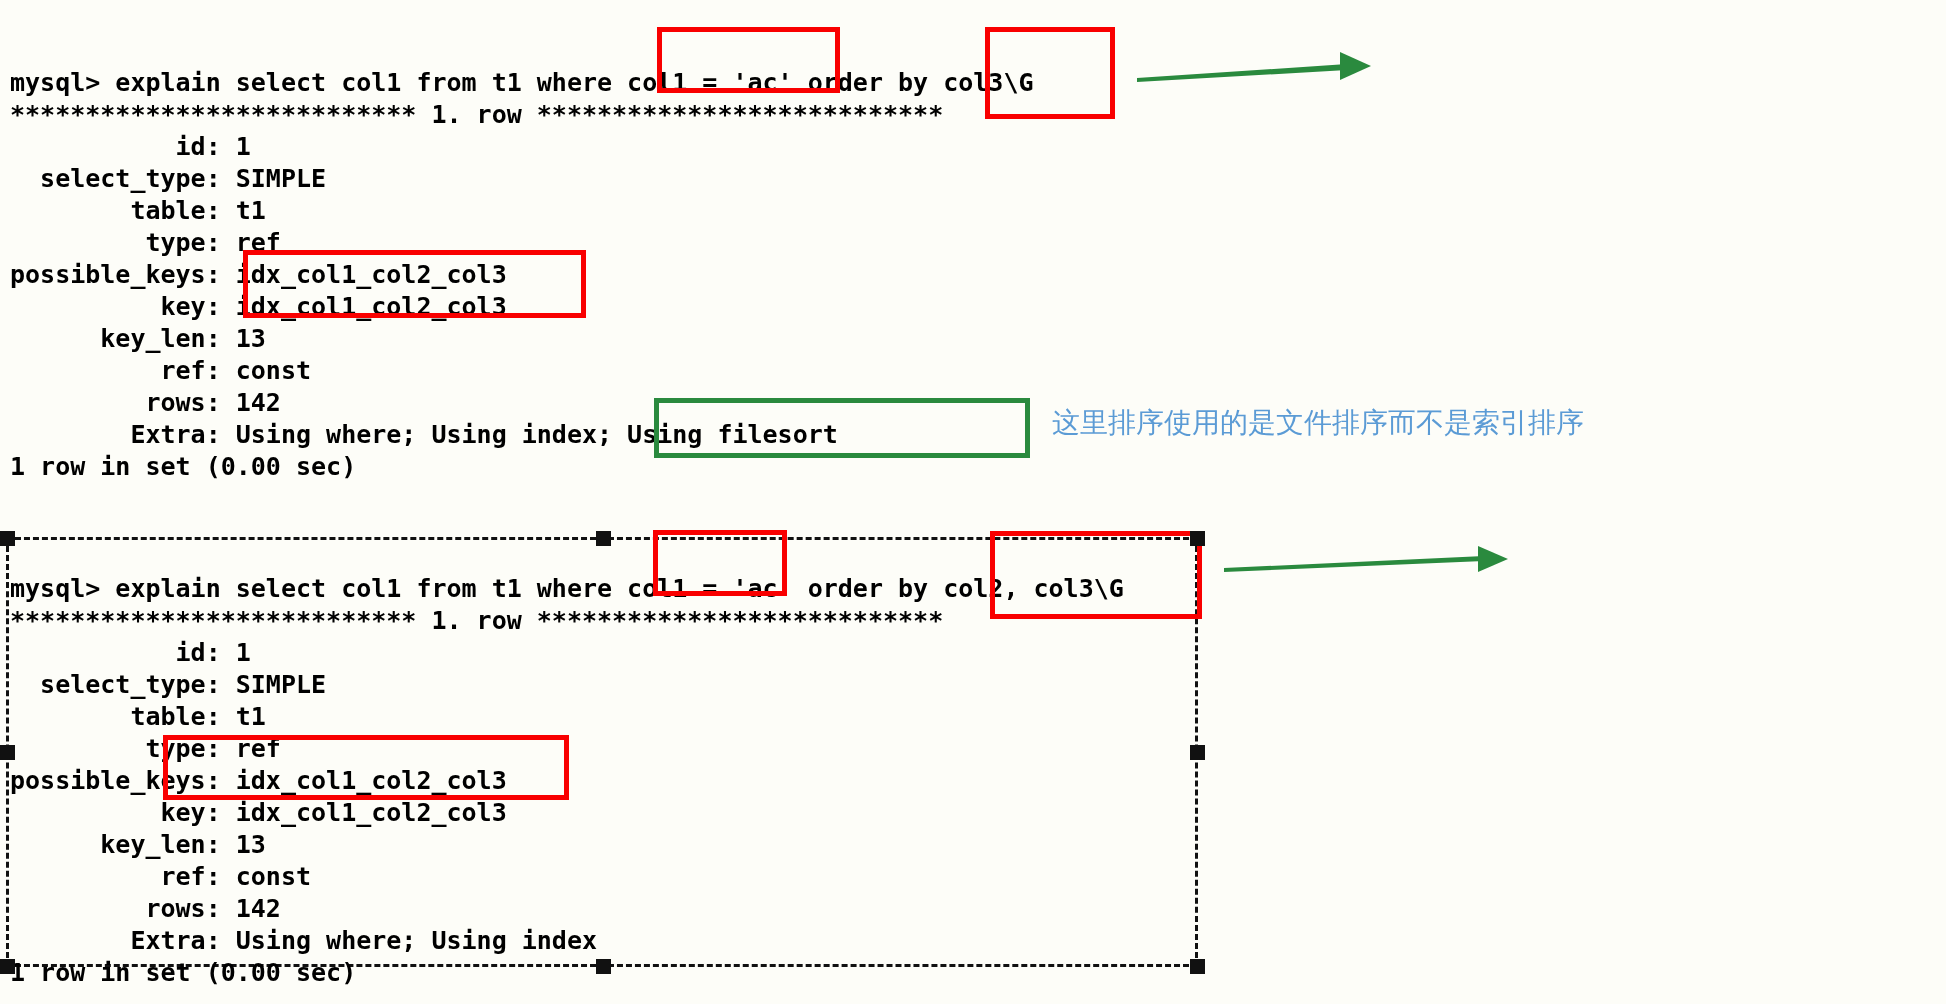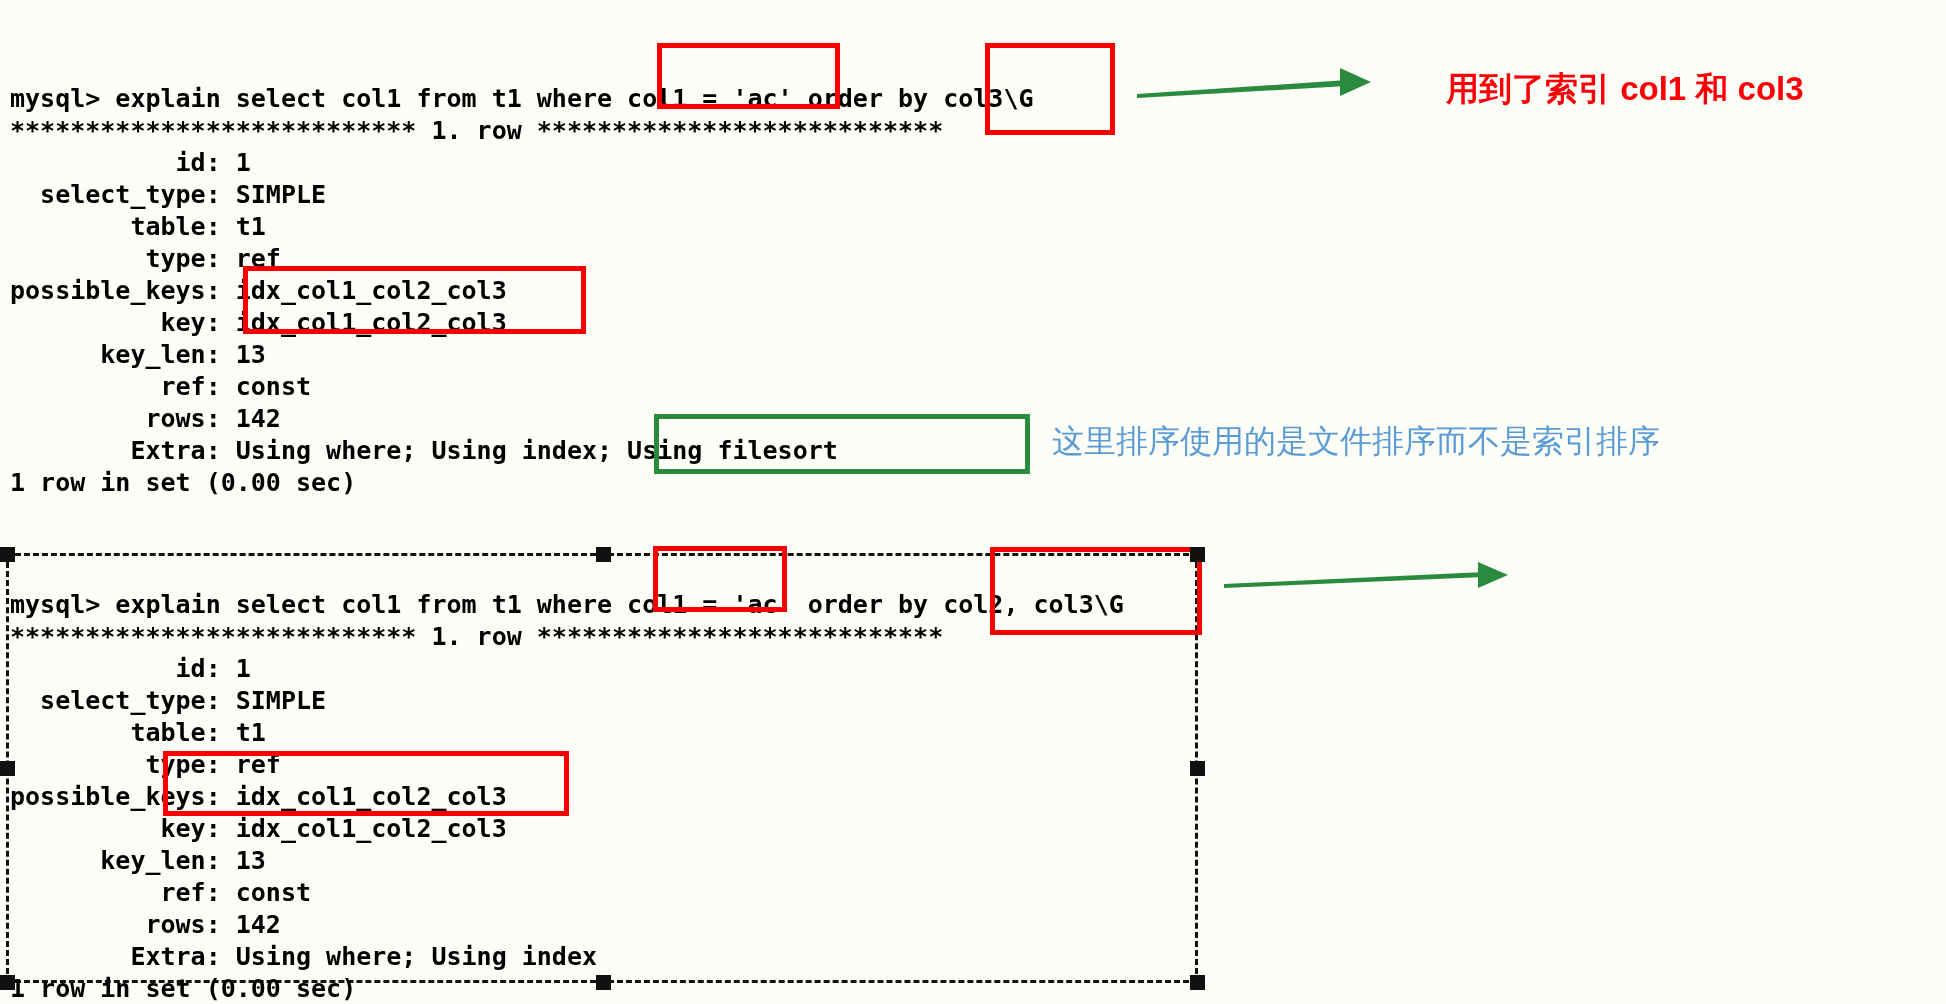--- a/index.html
+++ b/index.html
@@ -3,21 +3,21 @@
 <meta charset="utf-8">
 <style>
   html,body{margin:0;padding:0;}
   body{
     width:1946px;height:1004px;
     background:#fdfdf8;
     font-family:"DejaVu Sans Mono",monospace;
     position:relative;
     overflow:hidden;
   }
-  #stage{position:absolute;left:0;top:16px;width:1946px;height:936px;}
+  #stage{position:absolute;left:0;top:0;width:1946px;height:936px;}
 
   
   .term{
     position:absolute;
     font-family:"DejaVu Sans Mono","Liberation Mono",monospace;
     font-size:25px;
     font-weight:bold;
     line-height:32px;
     white-space:pre;
     color:#000;
@@ -130,19 +130,18 @@
   <svg class="arrow" style="left:1135px;top:48px;width:240px;height:48px;" viewBox="0 0 240 48">
     <path d="M2 30 L212 16 L212 22 L2 34 Z" fill="#2a8a3e"></path>
     <path d="M205 4 L236 18 L205 32 Z" fill="#2a8a3e"></path>
   </svg>
 
   <svg class="arrow" style="left:1222px;top:540px;width:290px;height:42px;" viewBox="0 0 290 42">
     <path d="M2 28 L262 16 L262 21 L2 32 Z" fill="#2a8a3e"></path>
     <path d="M256 6 L286 19 L256 32 Z" fill="#2a8a3e"></path>
   </svg>
 
-  <div class="anno red" style="left:1446px;top:51px;">用到了索引 col1 和 col3</div>
 
 
-  <div class="anno blue" style="left:1052px;top:404px;font-size:32px;">这里排序使用的是文件排序而不是索引排序</div>
+  <div class="anno blue" style="left:1052px;top:404px;font-size:28px;">这里排序使用的是文件排序而不是索引排序</div>
 
 
 </div>
 
 </body></html>

